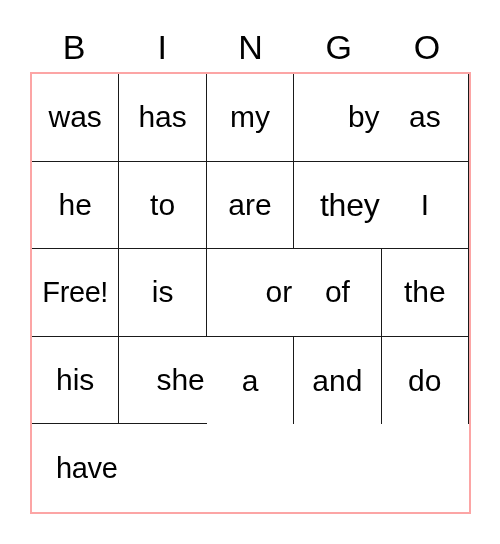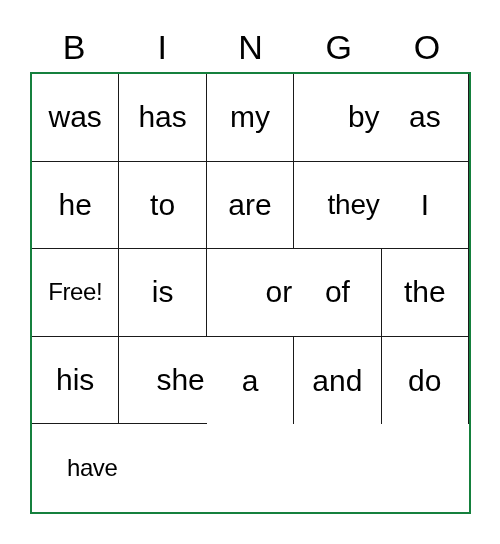--- a/index.html
+++ b/index.html
@@ -45,21 +45,21 @@
   }
 
   
   #bingo-grid {
     position: absolute;
     left: 30px;
     top: 72px;
     width: 441px;
     height: 442px;
     box-sizing: border-box;
-    border: 2px solid #15803d;
+    border: 2px solid #fca5a5;
     display: grid;
     grid-template-columns: repeat(5, 1fr);
     grid-template-rows: repeat(5, 1fr);
     background: #ffffff;
   }
 
   .bingo-cell {
     position: relative;
     box-sizing: border-box;
     border-right: 1px solid #1a1a1a;
@@ -76,22 +76,22 @@
 
   .cell-text {
     font-size: 30px;
     line-height: 1;
     color: #000000;
     white-space: nowrap;
     text-align: center;
     padding: 0 2px;
   }
   
-  .cell-text.fit-wide  { font-size: 28px; letter-spacing: -0.2px; }
-  .cell-text.fit-widest{ font-size: 24px; letter-spacing: -0.4px; }
+  .cell-text.fit-wide  { font-size: 32px; letter-spacing: -0.2px; }
+  .cell-text.fit-widest{ font-size: 29px; letter-spacing: -0.4px; }
 </style>
 </head>
 <body>
 
 <div id="bingo-card">
 
   <div id="header-row">
     <div class="header-letter">B</div>
     <div class="header-letter">I</div>
     <div class="header-letter">N</div>

